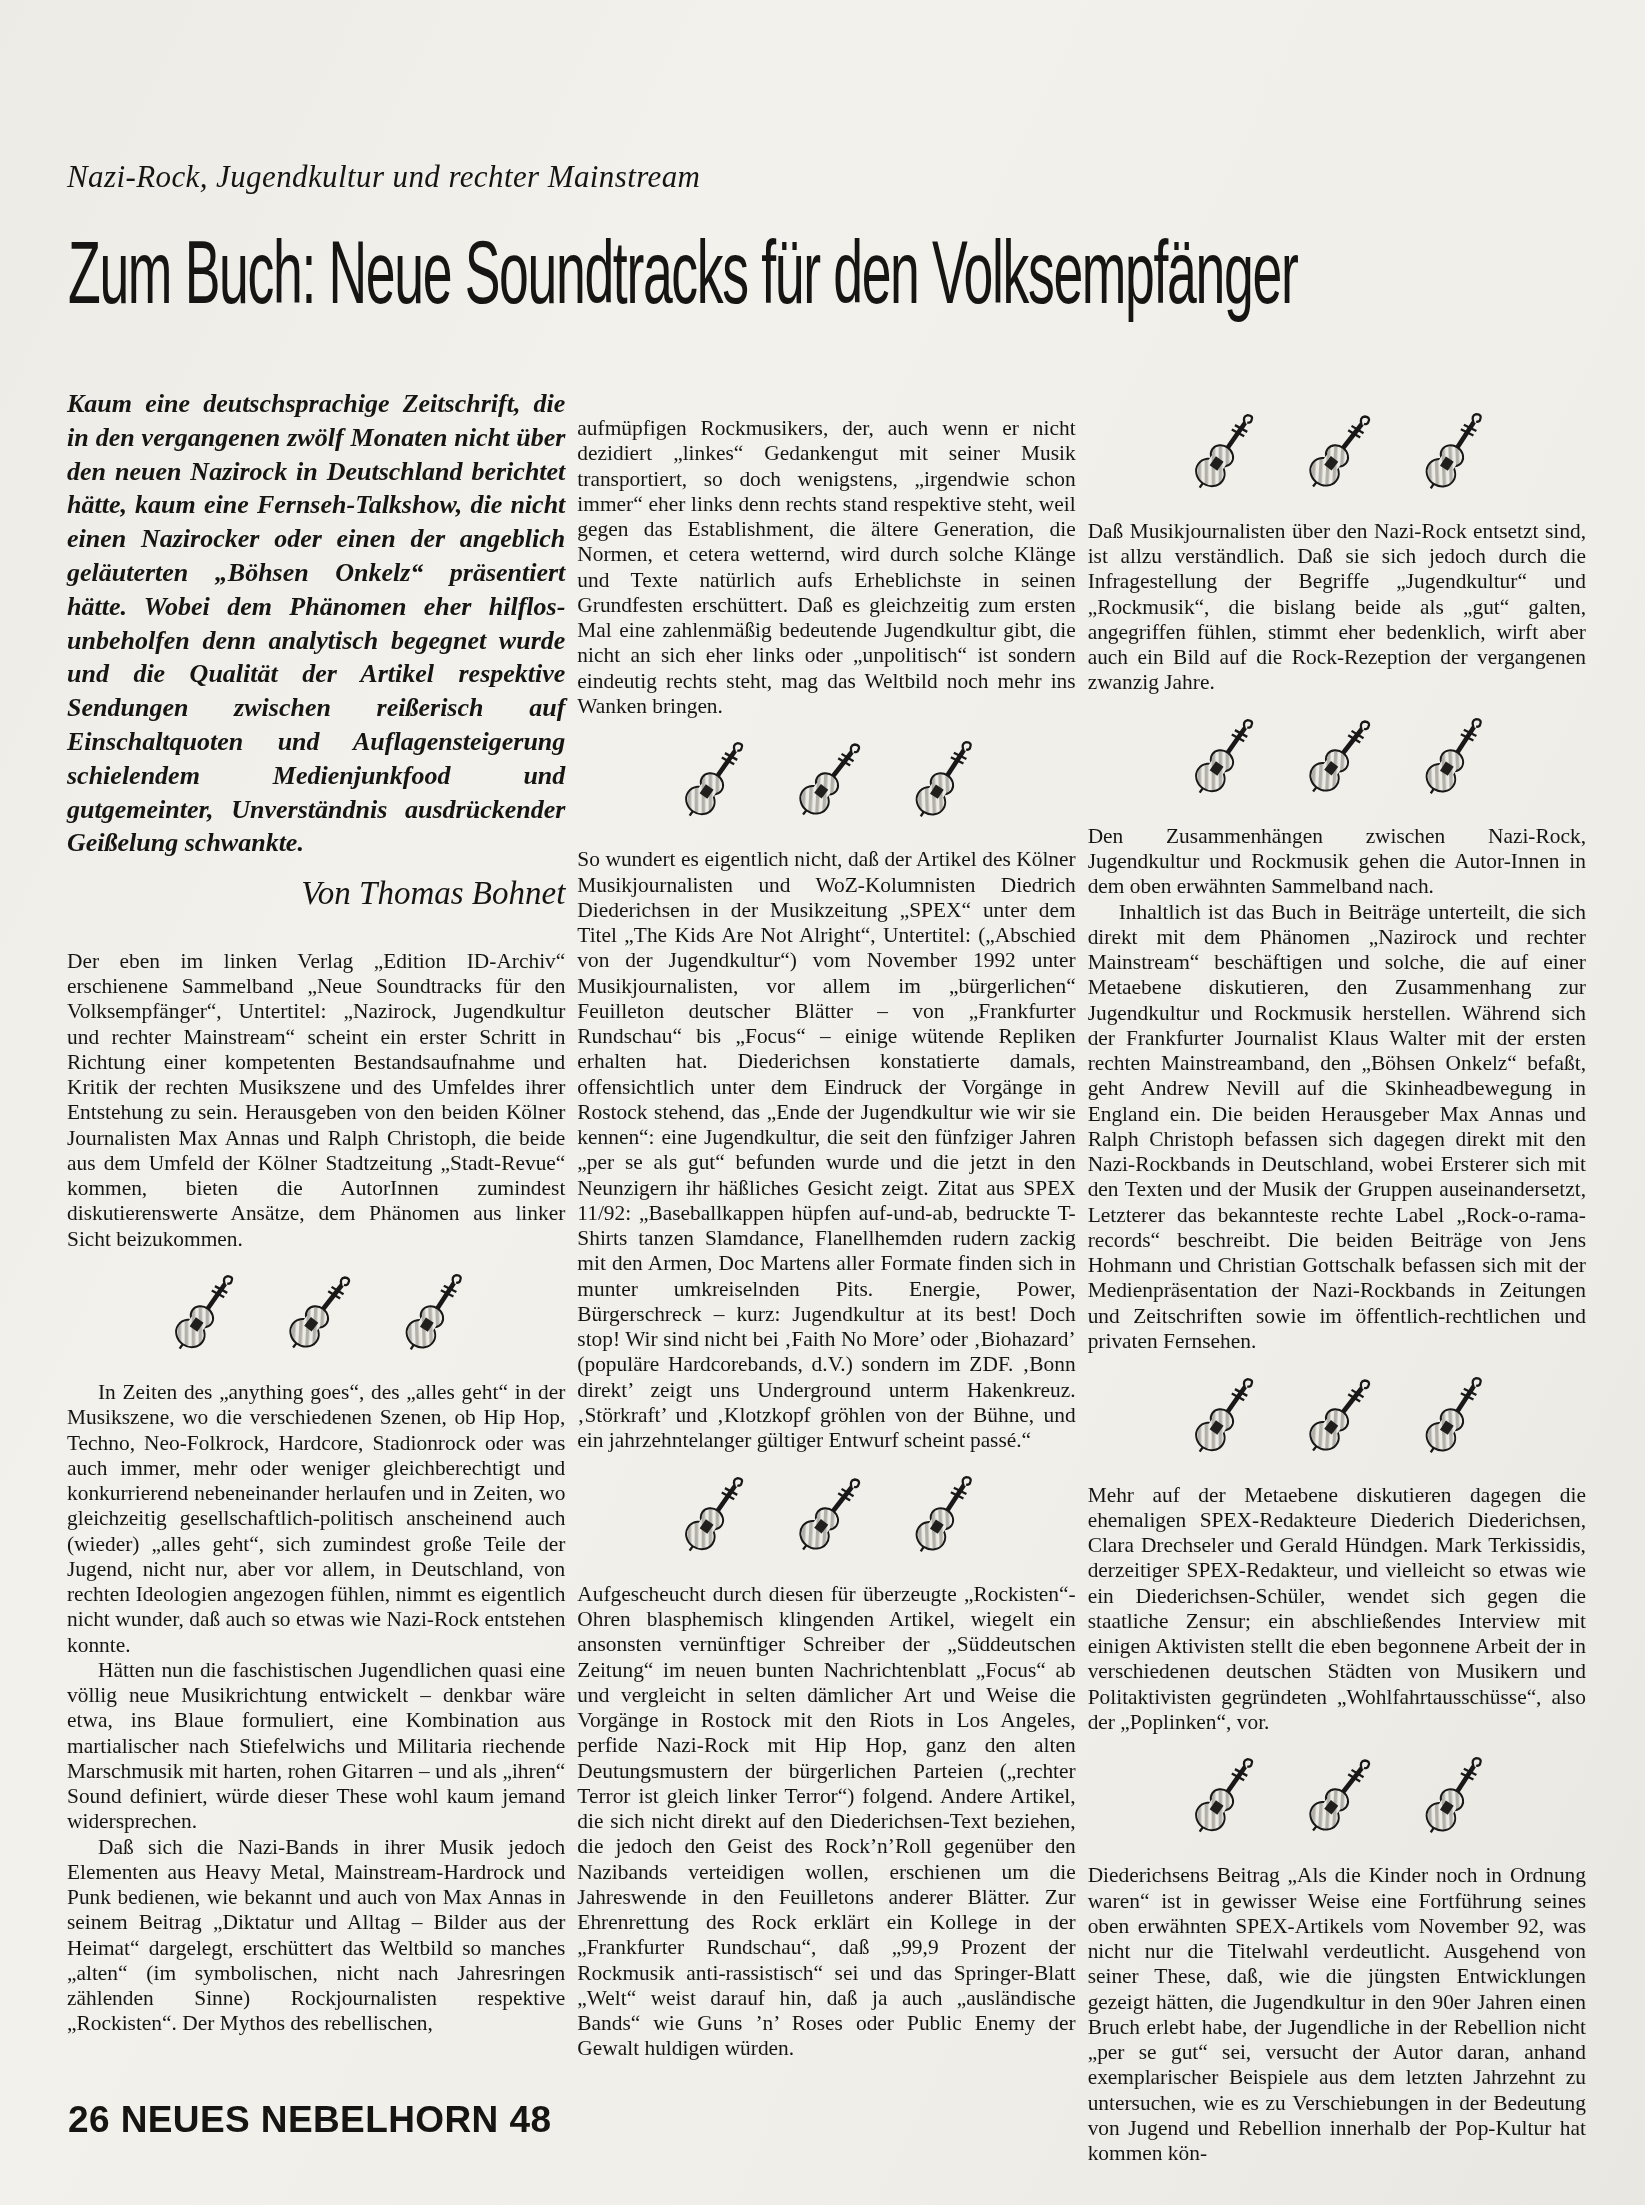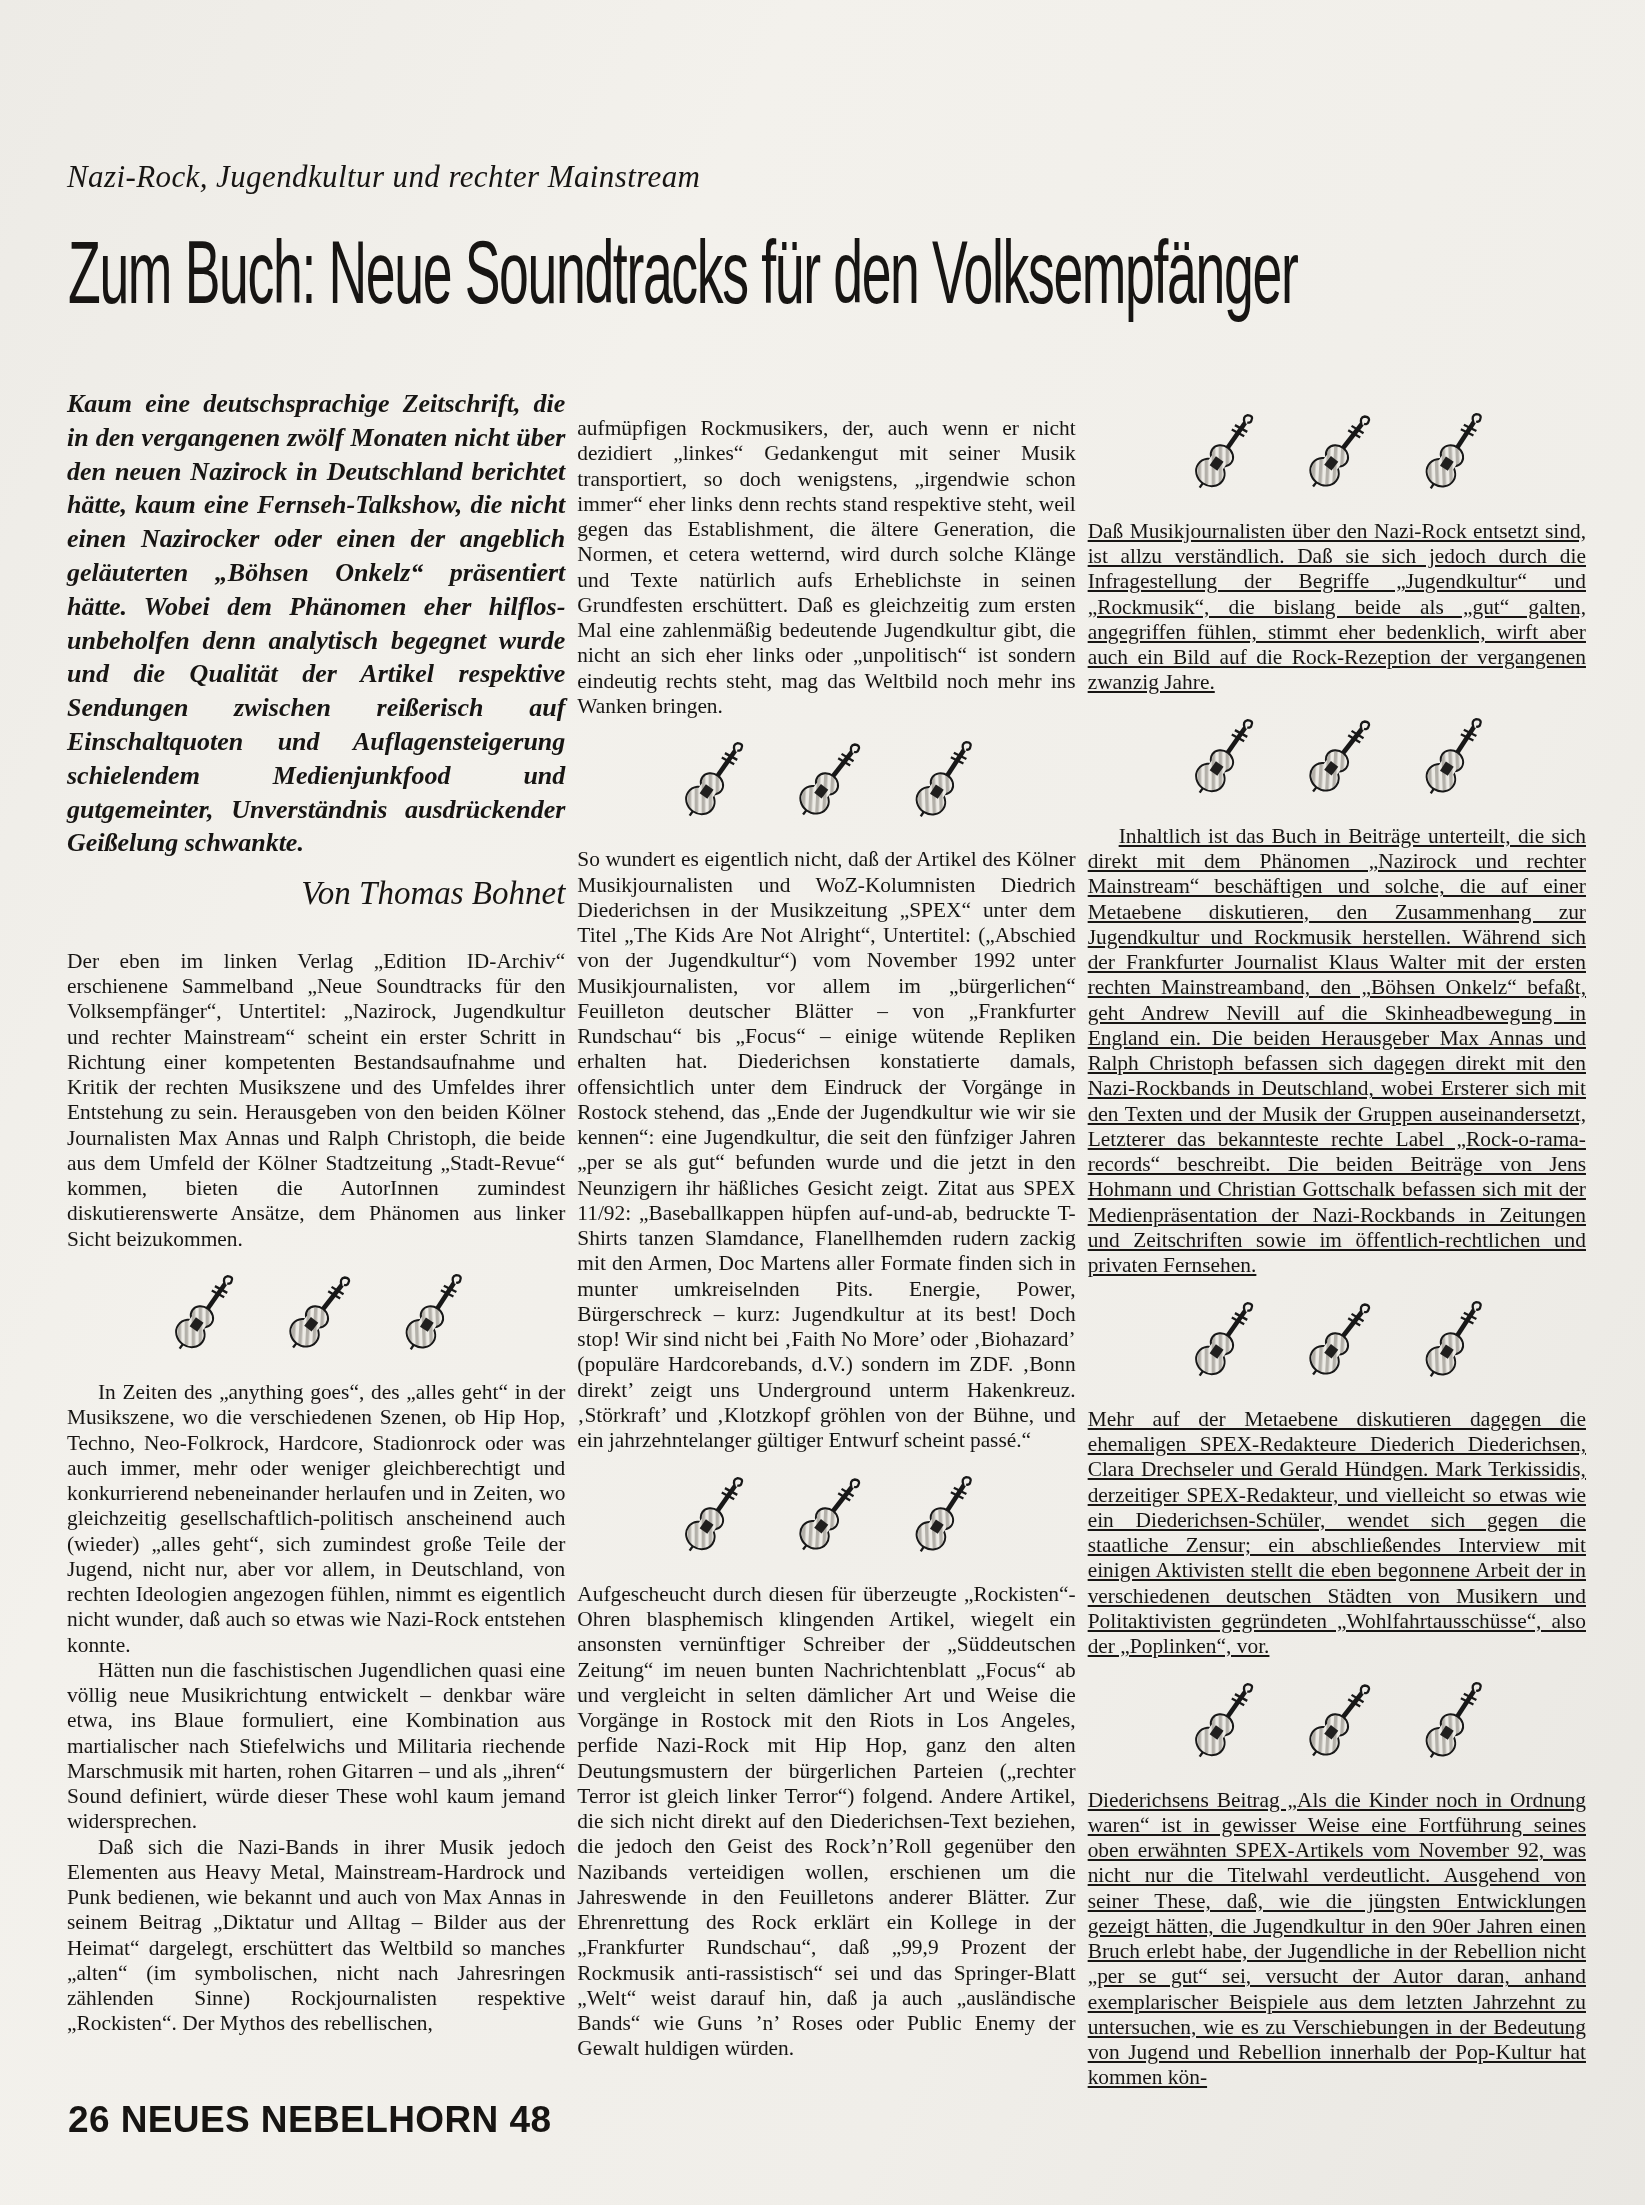--- a/index.html
+++ b/index.html
@@ -40,21 +40,21 @@
   }
   .col {
     flex: 1;
     font-size: 21.4px;
     line-height: 1.18;
     text-align: justify;
     hyphens: auto;
     overflow-wrap: break-word;
   }
   .col-2 { padding-top: 29px; }
-  .col-3 { padding-top: 3.4px; text-decoration: underline; }
+  .col-3 { padding-top: 3.4px; }
   .col p { margin: 0; }
   .col p.indent { text-indent: 31px; }
   .lead {
     font-weight: bold;
     font-style: italic;
     font-size: 26px;
     line-height: 1.3;
   }
   .byline {
     font-style: italic;
@@ -181,20 +181,21 @@
         <svg class="violin" viewBox="0 0 92 118" width="79" height="101">
             <use href="#violin-symbol"></use>
           </svg>
         <svg class="violin" viewBox="0 0 92 118" width="79" height="101">
             <use href="#violin-symbol"></use>
           </svg>
         <svg class="violin" viewBox="0 0 92 118" width="79" height="101">
             <use href="#violin-symbol"></use>
           </svg>
       </div>
+      <p>Den Zusammenhängen zwischen Nazi-Rock, Jugendkultur und Rockmusik gehen die Autor-Innen in dem oben erwähnten Sammelband nach.</p>
       <p class="indent">Inhaltlich ist das Buch in Beiträge unterteilt, die sich direkt mit dem Phänomen „Nazirock und rechter Mainstream“ beschäftigen und solche, die auf einer Metaebene diskutieren, den Zusammenhang zur Jugendkultur und Rockmusik herstellen. Während sich der Frankfurter Journalist Klaus Walter mit der ersten rechten Mainstreamband, den „Böhsen Onkelz“ befaßt, geht Andrew Nevill auf die Skinheadbewegung in England ein. Die beiden Herausgeber Max Annas und Ralph Christoph befassen sich dagegen direkt mit den Nazi-Rockbands in Deutschland, wobei Ersterer sich mit den Texten und der Musik der Gruppen auseinandersetzt, Letzterer das bekannteste rechte Label „Rock-o-rama-records“ beschreibt. Die beiden Beiträge von Jens Hohmann und Christian Gottschalk befassen sich mit der Medienpräsentation der Nazi-Rockbands in Zeitungen und Zeitschriften sowie im öffentlich-rechtlichen und privaten Fernsehen.</p>
       <div class="separator">
         <svg class="violin" viewBox="0 0 92 118" width="79" height="101">
             <use href="#violin-symbol"></use>
           </svg>
         <svg class="violin" viewBox="0 0 92 118" width="79" height="101">
             <use href="#violin-symbol"></use>
           </svg>
         <svg class="violin" viewBox="0 0 92 118" width="79" height="101">
             <use href="#violin-symbol"></use>

